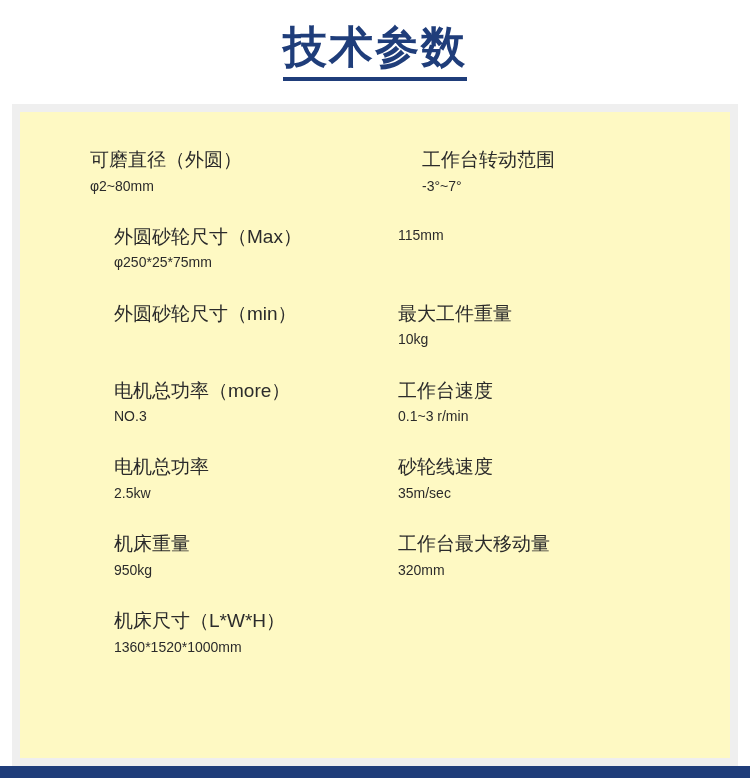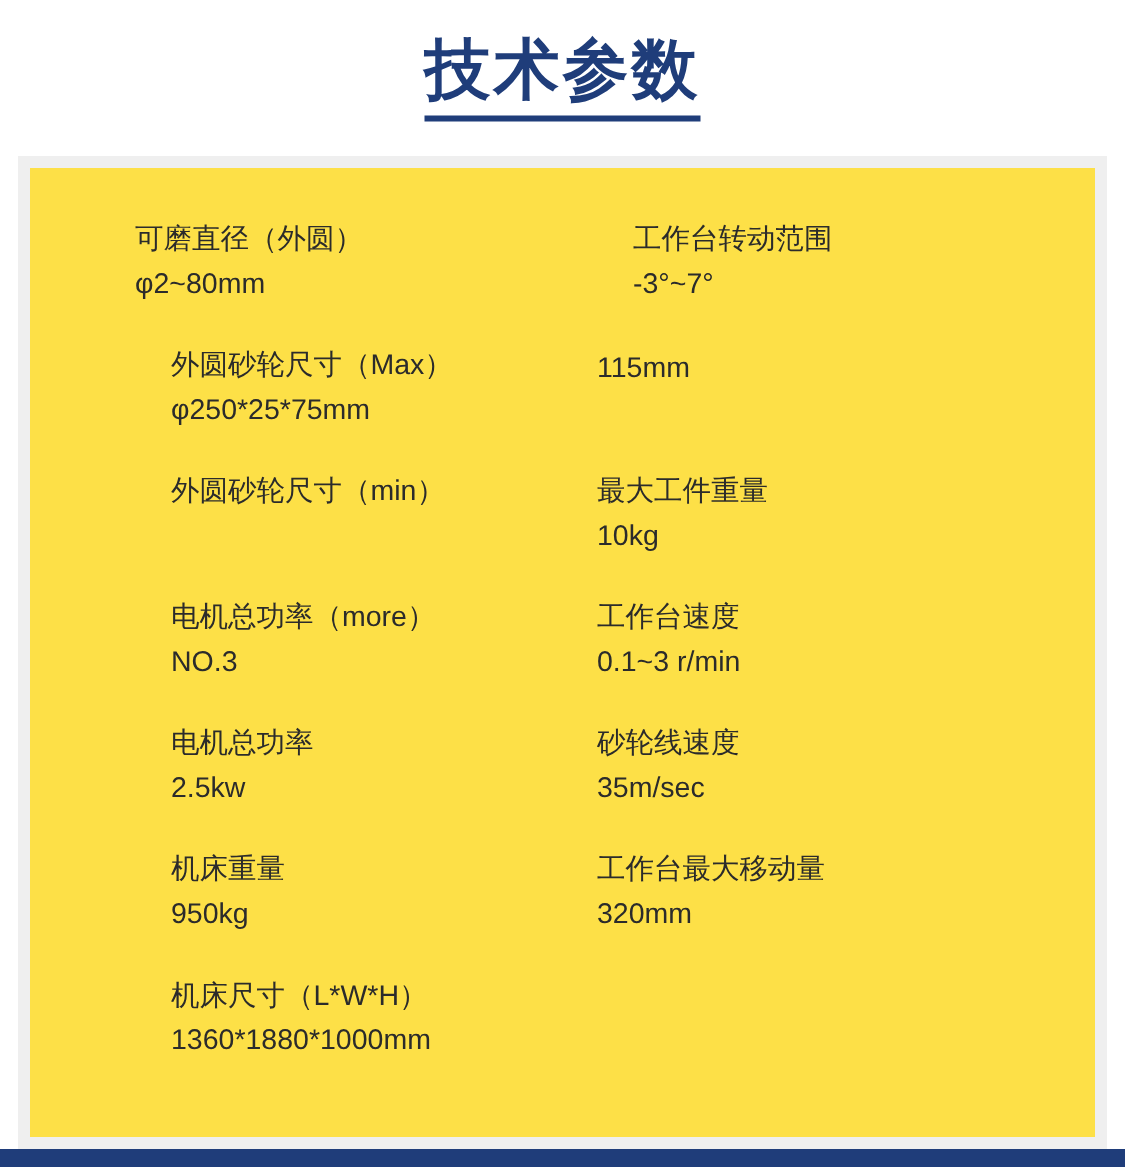--- a/index.html
+++ b/index.html
@@ -46,21 +46,21 @@
     height: 662px;
     background: #efefef;
     box-sizing: border-box;
   }
   .panel-inner {
     position: absolute;
     left: 8px;
     top: 8px;
     right: 8px;
     bottom: 8px;
-    background: #fde047;
+    background: #fef9c3;
     box-sizing: border-box;
     padding: 34px 4px 0 0;
   }
   .spec-grid {
     display: grid;
     grid-template-columns: 1fr 1fr;
     column-gap: 0px;
     row-gap: 0px;
     padding-left: 70px;
     padding-right: 20px;
@@ -71,21 +71,21 @@
   .spec-item.col2 {
     padding-left: 24px;
   }
   .spec-label {
     font-size: 19px;
     color: #2b2b2b;
     line-height: 1.45;
     white-space: nowrap;
   }
   .spec-value {
-    font-size: 19px;
+    font-size: 14px;
     color: #2b2b2b;
     line-height: 1.45;
     margin-top: 2px;
     white-space: nowrap;
   }
   
   .bottom-strip {
     position: absolute;
     left: 0;
     bottom: 0;
@@ -154,21 +154,21 @@
           <div class="spec-label">机床重量</div>
           <div class="spec-value">950kg</div>
         </div>
 
         <div class="spec-item">
           <div class="spec-label">工作台最大移动量</div>
           <div class="spec-value">320mm</div>
         </div>
         <div class="spec-item col2">
           <div class="spec-label">机床尺寸（L*W*H）</div>
-          <div class="spec-value">1360*1880*1000mm</div>
+          <div class="spec-value">1360*1520*1000mm</div>
         </div>
 
       </div>
     </div>
   </div>
 
   <div class="bottom-strip"></div>
 </div>
 
 </body></html>

